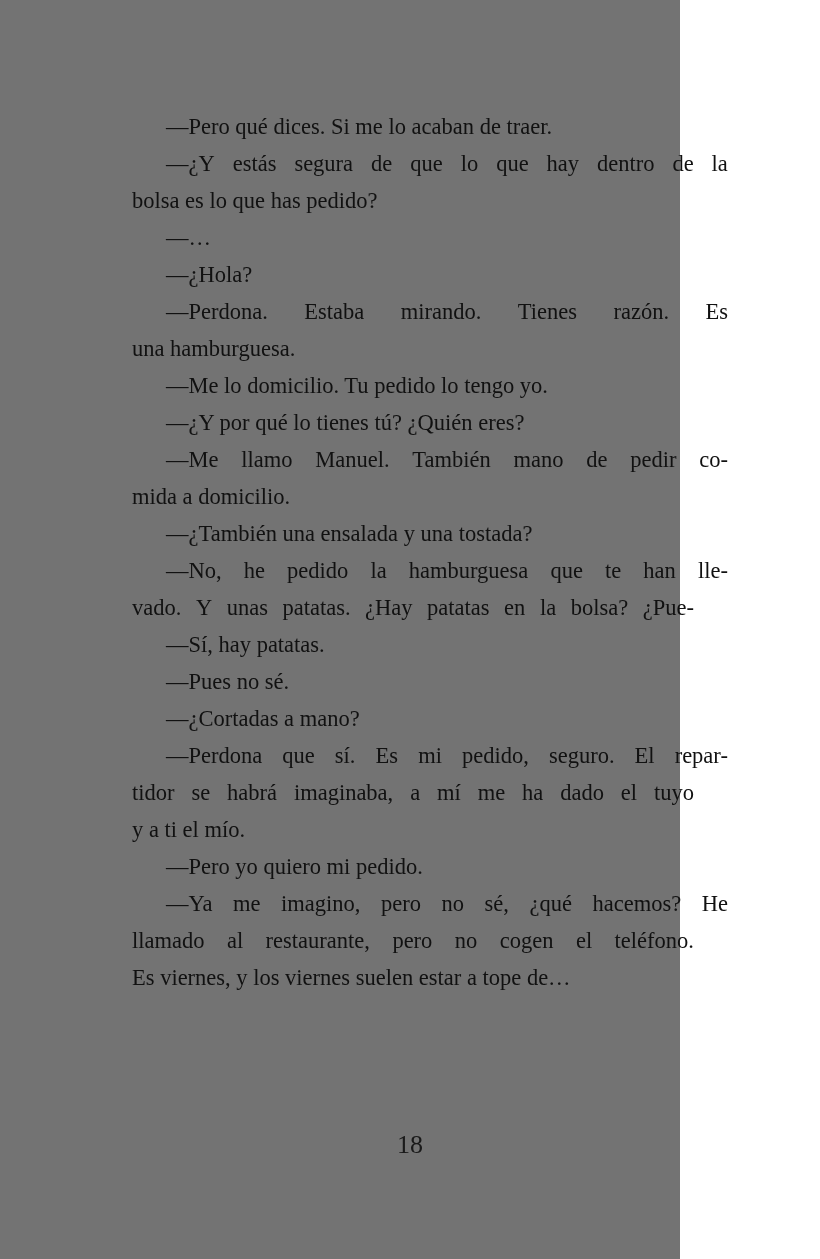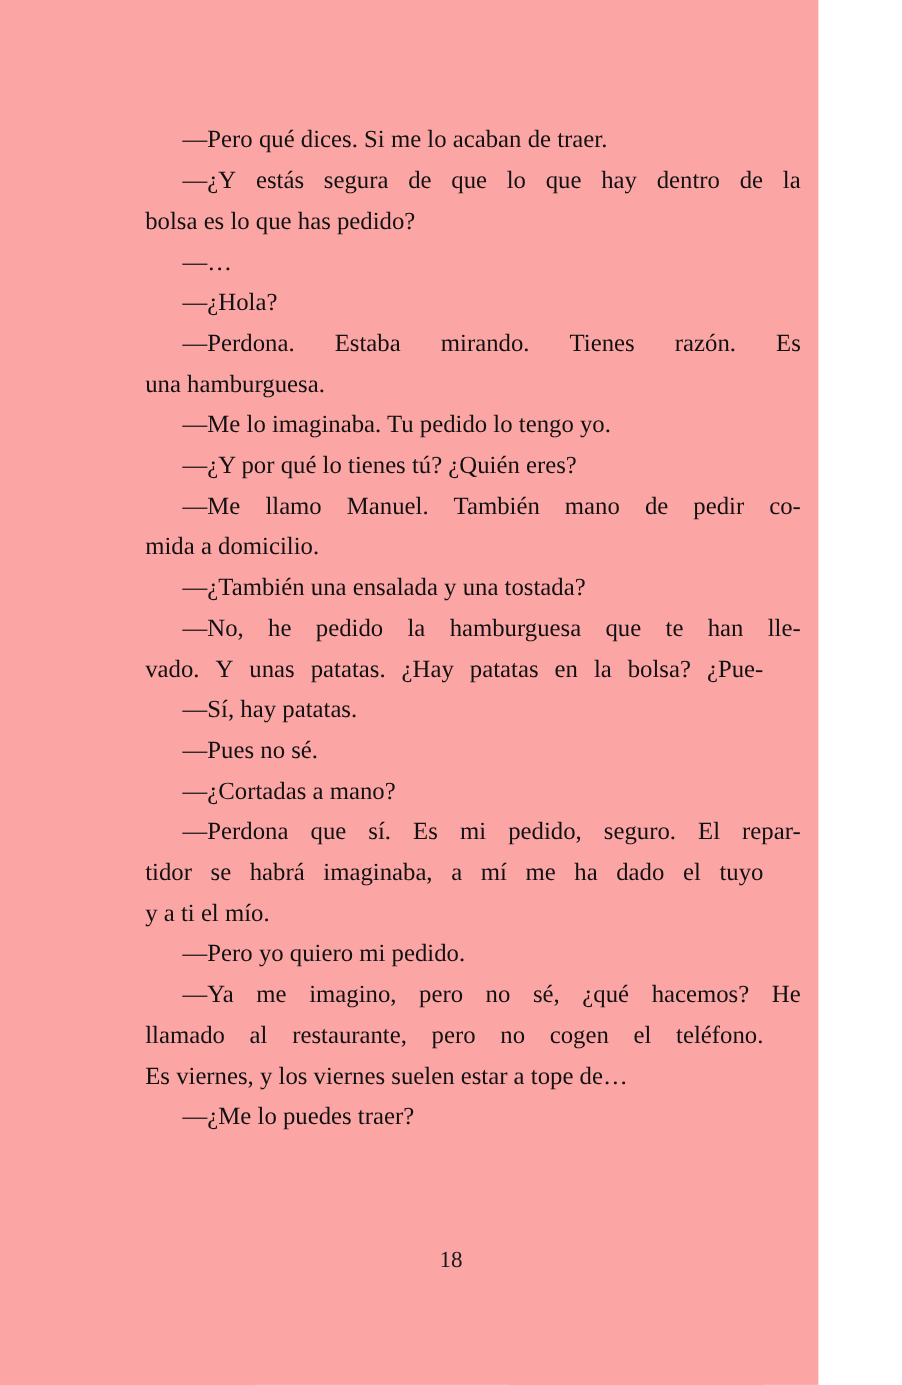--- a/index.html
+++ b/index.html
@@ -14,23 +14,23 @@
     position: relative;
     font-family: "Liberation Serif", "DejaVu Serif", serif;
     color: #111111;
     overflow: hidden;
   }
 
   .page {
     position: absolute;
     top: 0;
     left: 0;
-    width: 744px;
+    width: 680px;
     height: 1259px;
-    background: #fca5a5;
+    background: #737373;
   }
 
   .text-block {
     position: absolute;
     left: 132px;
     top: 108px;
     width: 562px;
   }
 
   .para {
@@ -69,21 +69,21 @@
   .indent {
     padding-left: 34px;
   }
 
   .folio {
     position: absolute;
     top: 1131px;
     left: 0;
     width: 820px;
     text-align: center;
-    font-size: 21px;
+    font-size: 26px;
     line-height: 28px;
     color: #1a1a1a;
     font-family: "Liberation Serif", "DejaVu Serif", serif;
   }
 </style>
 </head>
 <body>
 
 <div class="page">
 
@@ -99,21 +99,21 @@
         <span class="line flush indent">—…</span>
       </p>
       <p class="para">
         <span class="line flush indent">—¿Hola?</span>
       </p>
       <p class="para">
         <span class="line justify indent"><span class="w">—Perdona.</span><span class="w">Estaba</span><span class="w">mirando.</span><span class="w">Tienes</span><span class="w">razón.</span><span class="w">Es</span></span>
         <span class="line flush">una hamburguesa.</span>
       </p>
       <p class="para">
-        <span class="line flush indent">—Me lo imaginaba. Tu pedido lo tengo yo.</span>
+        <span class="line flush indent">—Me lo domicilio. Tu pedido lo tengo yo.</span>
       </p>
       <p class="para">
         <span class="line flush indent">—¿Y por qué lo tienes tú? ¿Quién eres?</span>
       </p>
       <p class="para">
         <span class="line justify indent"><span class="w">—Me</span><span class="w">llamo</span><span class="w">Manuel.</span><span class="w">También</span><span class="w">mano</span><span class="w">de</span><span class="w">pedir</span><span class="w">co-</span></span>
         <span class="line flush">mida a domicilio.</span>
       </p>
       <p class="para">
         <span class="line flush indent">—¿También una ensalada y una tostada?</span>
@@ -137,20 +137,17 @@
         <span class="line flush">y a ti el mío.</span>
       </p>
       <p class="para">
         <span class="line flush indent">—Pero yo quiero mi pedido.</span>
       </p>
       <p class="para">
         <span class="line justify indent"><span class="w">—Ya</span><span class="w">me</span><span class="w">imagino,</span><span class="w">pero</span><span class="w">no</span><span class="w">sé,</span><span class="w">¿qué</span><span class="w">hacemos?</span><span class="w">He</span></span>
         <span class="line justify"><span class="w">llamado</span><span class="w">al</span><span class="w">restaurante,</span><span class="w">pero</span><span class="w">no</span><span class="w">cogen</span><span class="w">el</span><span class="w">teléfono.</span></span>
         <span class="line flush">Es viernes, y los viernes suelen estar a tope de…</span>
       </p>
-      <p class="para">
-        <span class="line flush indent">—¿Me lo puedes traer?</span>
-      </p>
     </div>
 
   <div class="folio">18</div>
 
 </div>
 
 </body></html>

